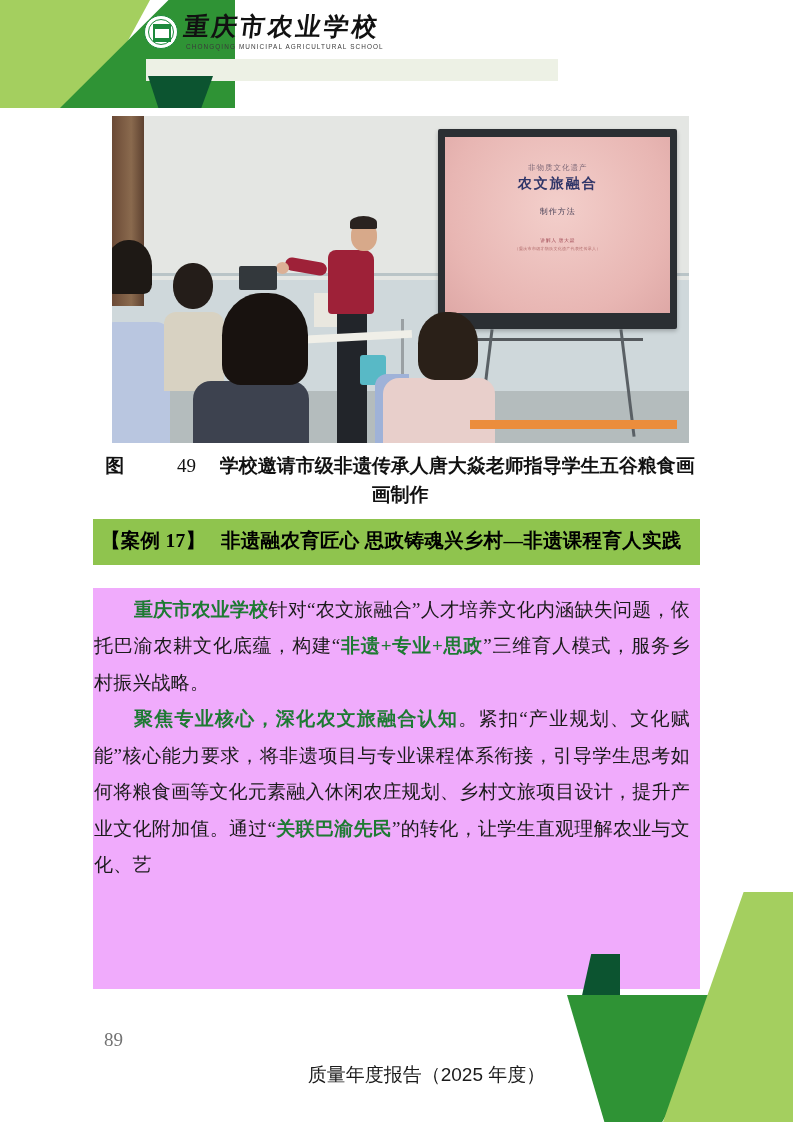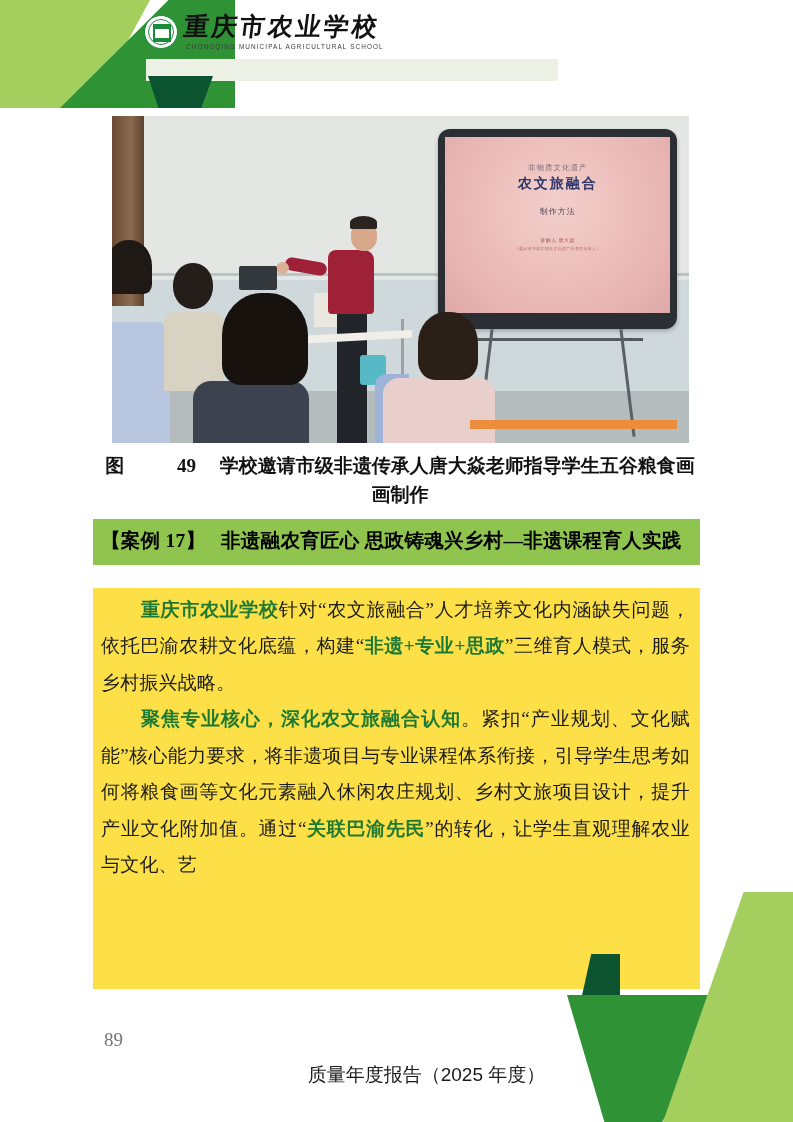--- a/index.html
+++ b/index.html
@@ -71,21 +71,21 @@
     background:#cfd3d4; overflow:hidden;
   }
   .wall-upper{position:absolute;left:0;top:0;width:100%;height:50%;background:#e4e6e3;}
   .wall-lower{position:absolute;left:0;top:50%;width:100%;height:50%;background:#cfd8db;}
   .wall-tile{position:absolute;left:0;top:48%;width:100%;height:3px;background:#b9c4c7;}
   .pillar{position:absolute;left:0;top:0;width:32px;height:58%;
     background:linear-gradient(90deg,#6b4a36,#8a6a4e 60%,#5d4130);}
   .floor{position:absolute;left:0;bottom:0;width:100%;height:16%;background:#b4bcbd;}
   .board-frame{
     position:absolute; left:56.5%; top:4%; width:41.5%; height:61%;
-    background:#2b2f33; border-radius:12px; box-shadow:0 2px 4px rgba(0,0,0,.25);
+    background:#2b2f33; border-radius:2px; box-shadow:0 2px 4px rgba(0,0,0,.25);
   }
   .board-screen{
     position:absolute; left:3%; top:4%; width:94%; height:88%;
     background:radial-gradient(circle at 50% 40%,#f3cfcb 0%,#e8b6b3 70%,#dea8a6 100%);
     display:flex; flex-direction:column; align-items:center;
     padding-top:11%; color:#4b4470;
   }
   .scr-l1{font-size:7.5px;letter-spacing:1px;color:#6c5a6c;opacity:.85;}
   .scr-l2{font-size:14px;font-weight:bold;letter-spacing:2px;color:#2f3568;margin-top:2px;}
   .scr-l3{font-size:8px;letter-spacing:1px;color:#4a4258;margin-top:13px;}
@@ -121,35 +121,35 @@
   .laptop{position:absolute;left:22%;top:46%;width:38px;height:24px;background:#33383c;border-radius:2px;}
   .podium{position:absolute;left:35%;top:54%;width:34px;height:34px;background:#e9e7df;}
   .podium-leg{position:absolute;left:50%;top:62%;width:3px;height:22%;background:#9aa0a3;}
 
   
   .caption{
     position:absolute; left:100px; top:452px; width:600px;
     text-align:center; font-size:19px; color:#111; line-height:1.5;
     font-family:"Liberation Serif",serif; font-weight:bold;
   }
-  .caption .cap-num{ font-weight:bold;margin-left:48px; }
+  .caption .cap-num{ font-weight:normal;margin-left:48px; }
 
   
   .case-bar{
     position:absolute; left:93px; top:519px; width:607px;
     background:#8fc44e; color:#000;
     padding:6px 8px 8px 8px;
     font-size:19.5px; font-weight:bold; line-height:1.62;
     font-family:"Liberation Serif",serif; letter-spacing:.3px;
   }
 
   
   .content{
     position:absolute; left:93px; top:588px; width:607px; height:401px;
-    background:#fde047; padding:4px 10px 0 8px;
+    background:#f0abfc; padding:4px 10px 0 1px;
   }
   .para{
     font-size:19px; line-height:1.92; color:#1b1b1b;
     text-indent:2.1em; text-align:justify; letter-spacing:.2px;
     font-family:"Liberation Serif",serif;
   }
   .g{ color:#1e7a33; font-weight:bold; }
 
   
   .page-num{

